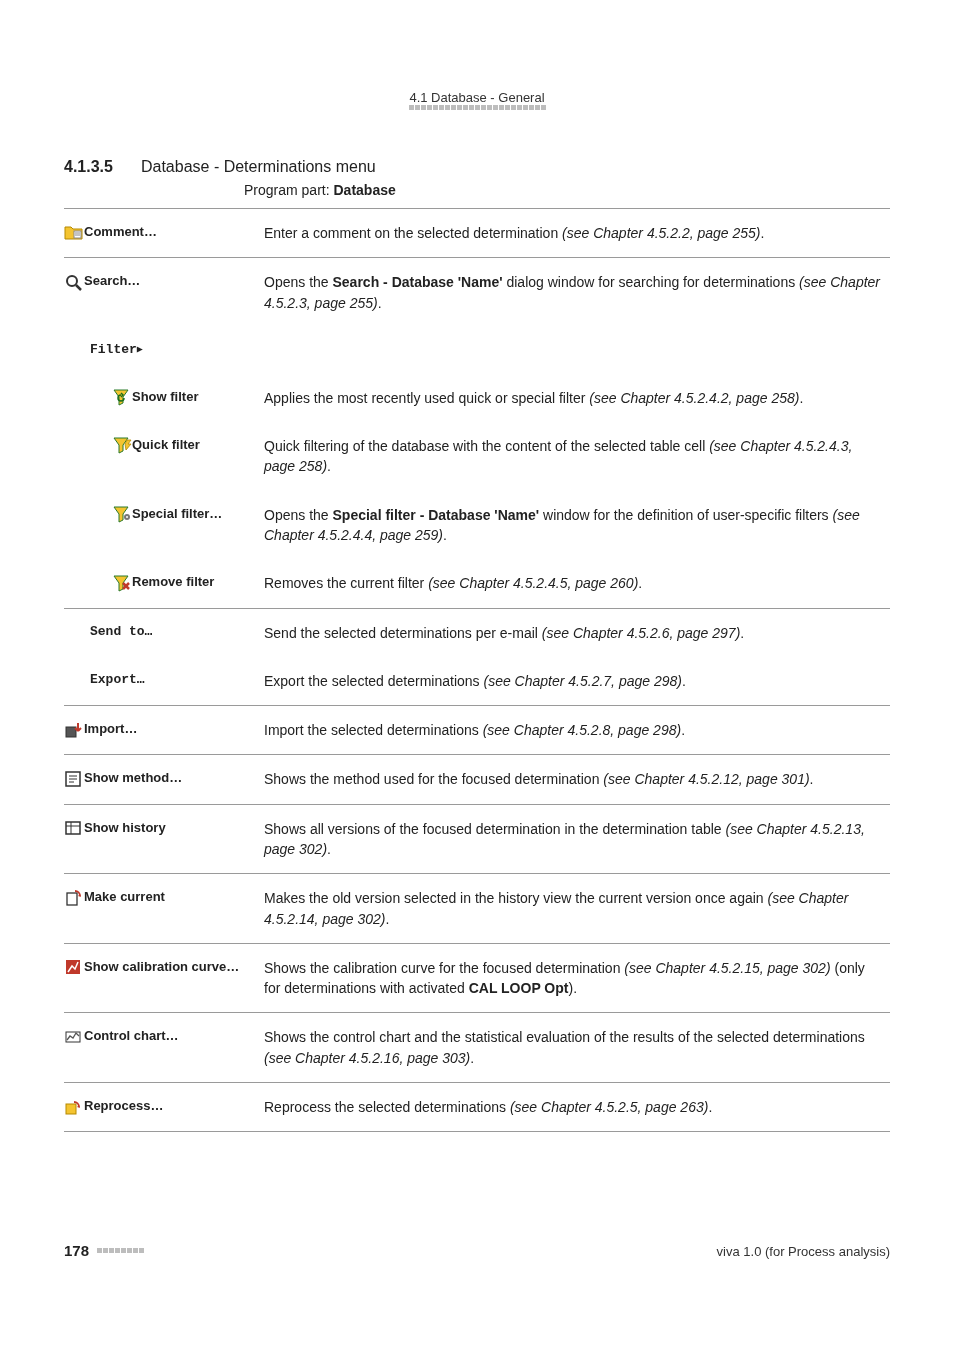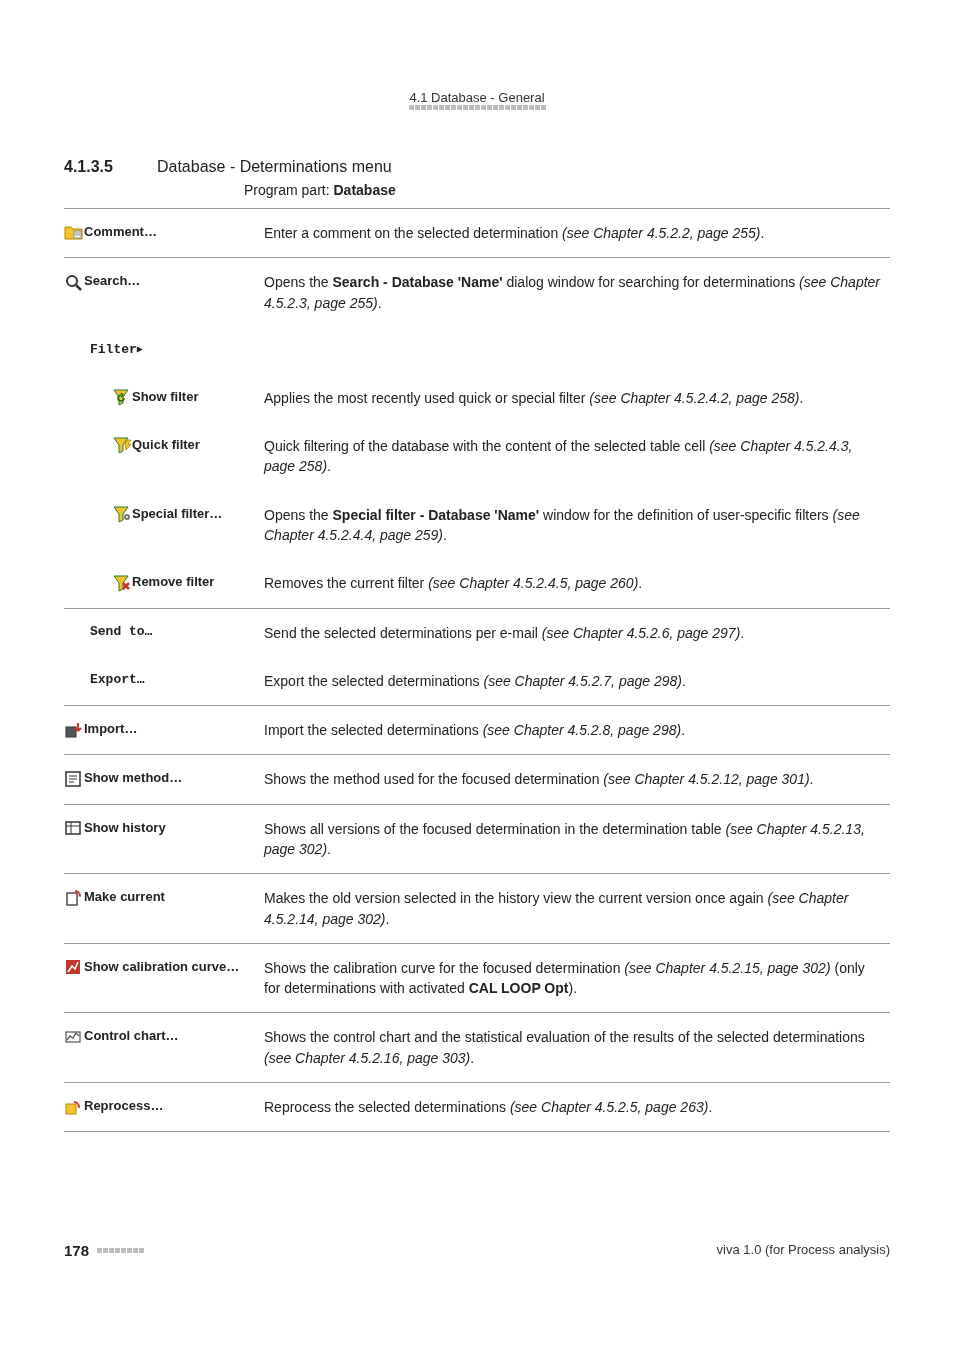--- a/index.html
+++ b/index.html
@@ -2,39 +2,39 @@
 <html><head>
 <meta charset="utf-8">
 <style>
   * { box-sizing: border-box; margin: 0; padding: 0; }
   html, body { width: 954px; background: #fff; font-family: "Segoe UI", Arial, sans-serif; color: #222; }
   .page { padding: 90px 64px 60px 64px; }
   .header-row { display: flex; justify-content: space-between; align-items: center; margin-bottom: 48px; flex-direction: column; }
   .section-path { font-size: 13px; color: #333; }
   .header-dots { display: flex; gap: 1px; }
   .header-dots span { width: 5px; height: 5px; background: #bdbdbd; }
-  .heading-line { display: flex; align-items: baseline; gap: 44px; margin-bottom: 6px; }
+  .heading-line { display: flex; align-items: baseline; gap: 28px; margin-bottom: 6px; }
   .sec-num { font-weight: 700; font-size: 16px; }
   .sec-title { font-weight: 400; font-size: 16px; }
   .program-line { margin-left: 180px; font-size: 14px; margin-bottom: 10px; }
   .program-line .lbl { }
   .program-line .val { font-weight: 700; }
   table.menu { width: 100%; border-collapse: collapse; table-layout: fixed; }
   table.menu tr.sep td { border-top: 1px solid #9a9a9a; }
   table.menu td { vertical-align: top; padding: 14px 8px 14px 0; font-size: 14px; line-height: 1.45; }
   td.label-cell { width: 200px; padding-left: 4px; }
   td.label-cell.indented1 { padding-left: 26px; font-family: Liberation Mono, monospace; }
   td.label-cell.indented2 { padding-left: 48px; }
   .label-wrap { display: flex; align-items: center; gap: 0; text-align: center; }
   .label-text { font-weight: 700; font-size: 13px; color: #222; }
   .desc { color: #222; }
   .desc .italic { font-style: italic; }
   .desc .bold { font-weight: 700; }
   .tri { font-size: 10px; color: #222; }
-  .footer-row { display: flex; justify-content: space-between; align-items: flex-start; margin-top: 110px; gap: 42px; }
+  .footer-row { display: flex; justify-content: space-between; align-items: flex-end; margin-top: 110px; gap: 42px; }
   .page-num { font-weight: 700; font-size: 15px; }
   .foot-dots { display: flex; gap: 1px; margin-left: 8px; }
   .foot-dots span { width: 5px; height: 5px; background: #bdbdbd; }
   .foot-left { display: flex; align-items: center; }
   .doc-ver { font-size: 13px; color: #333; }
   svg.ic { width: 20px; height: 18px; flex-shrink: 0; }
 </style>
 </head>
 <body>
 

